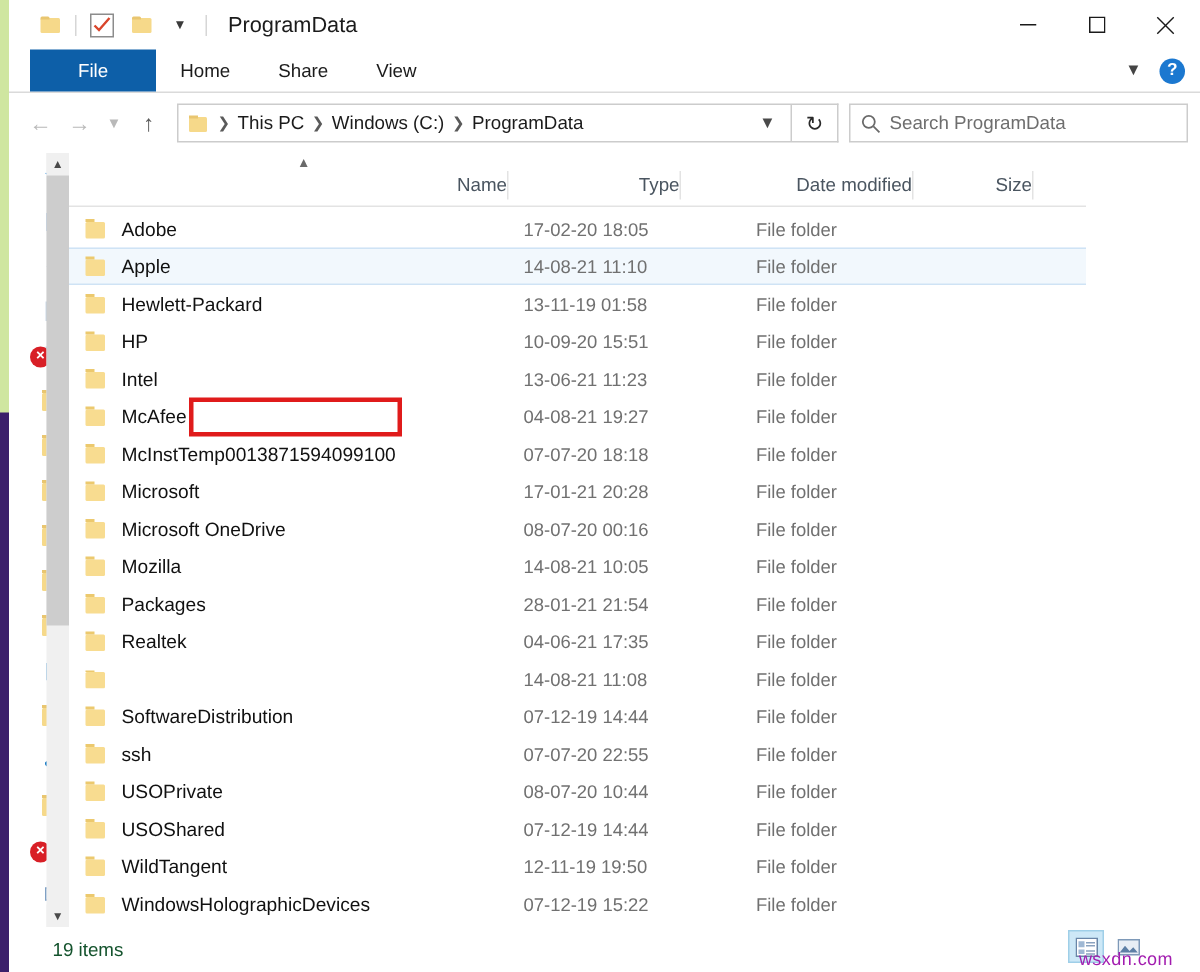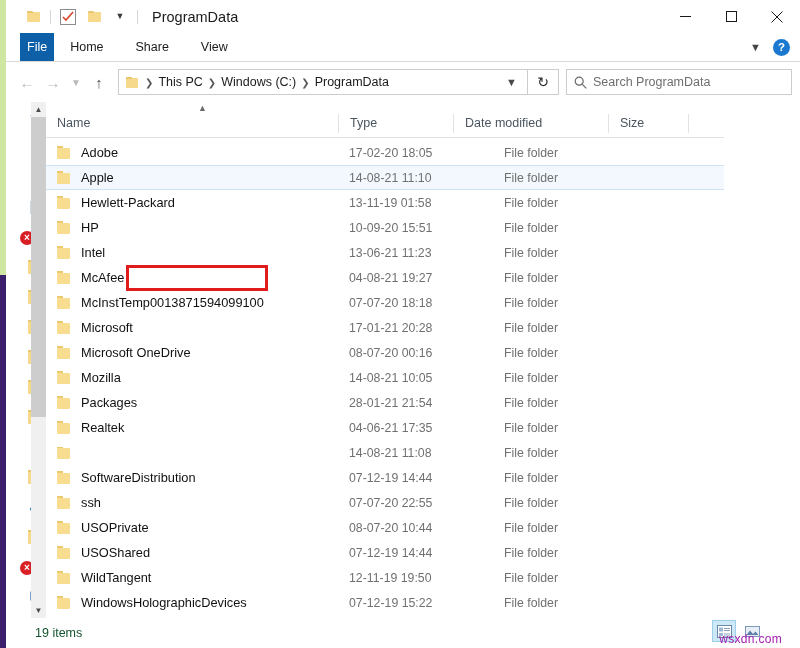--- a/index.html
+++ b/index.html
@@ -131,21 +131,21 @@
     display: flex;
     align-items: center;
     padding: 0 16px;
     font-size: 12.5px;
     color: #1b1b1b;
     white-space: nowrap;
   }
   .tab.file {
     background: #0d5fa8;
     color: #ffffff;
-    padding: 0 7px;
+    padding: 0 32px;
     margin-left: 14px;
   }
   .ribbon-right {
     position: absolute;
     right: 6px; top: 0;
     height: 28px;
     display: flex;
     align-items: center;
     gap: 8px;
   }
@@ -389,20 +389,21 @@
   }
   .hcell {
     font-size: 12.5px;
     color: #4a5560;
     padding-left: 11px;
     box-sizing: border-box;
     border-left: 1px solid #e3e3e3;
     height: 19px;
     line-height: 19px;
     white-space: nowrap;
+    text-align: right;
   }
   .hcell:first-child { border-left: none; }
   .col-name { width: 292px; }
   .col-date { width: 155px; }
   .col-type { width: 115px; }
   .col-size { width: 80px; }
   .col-end  { width: 36px; }
 
   .rows {
     flex: 1 1 auto;

